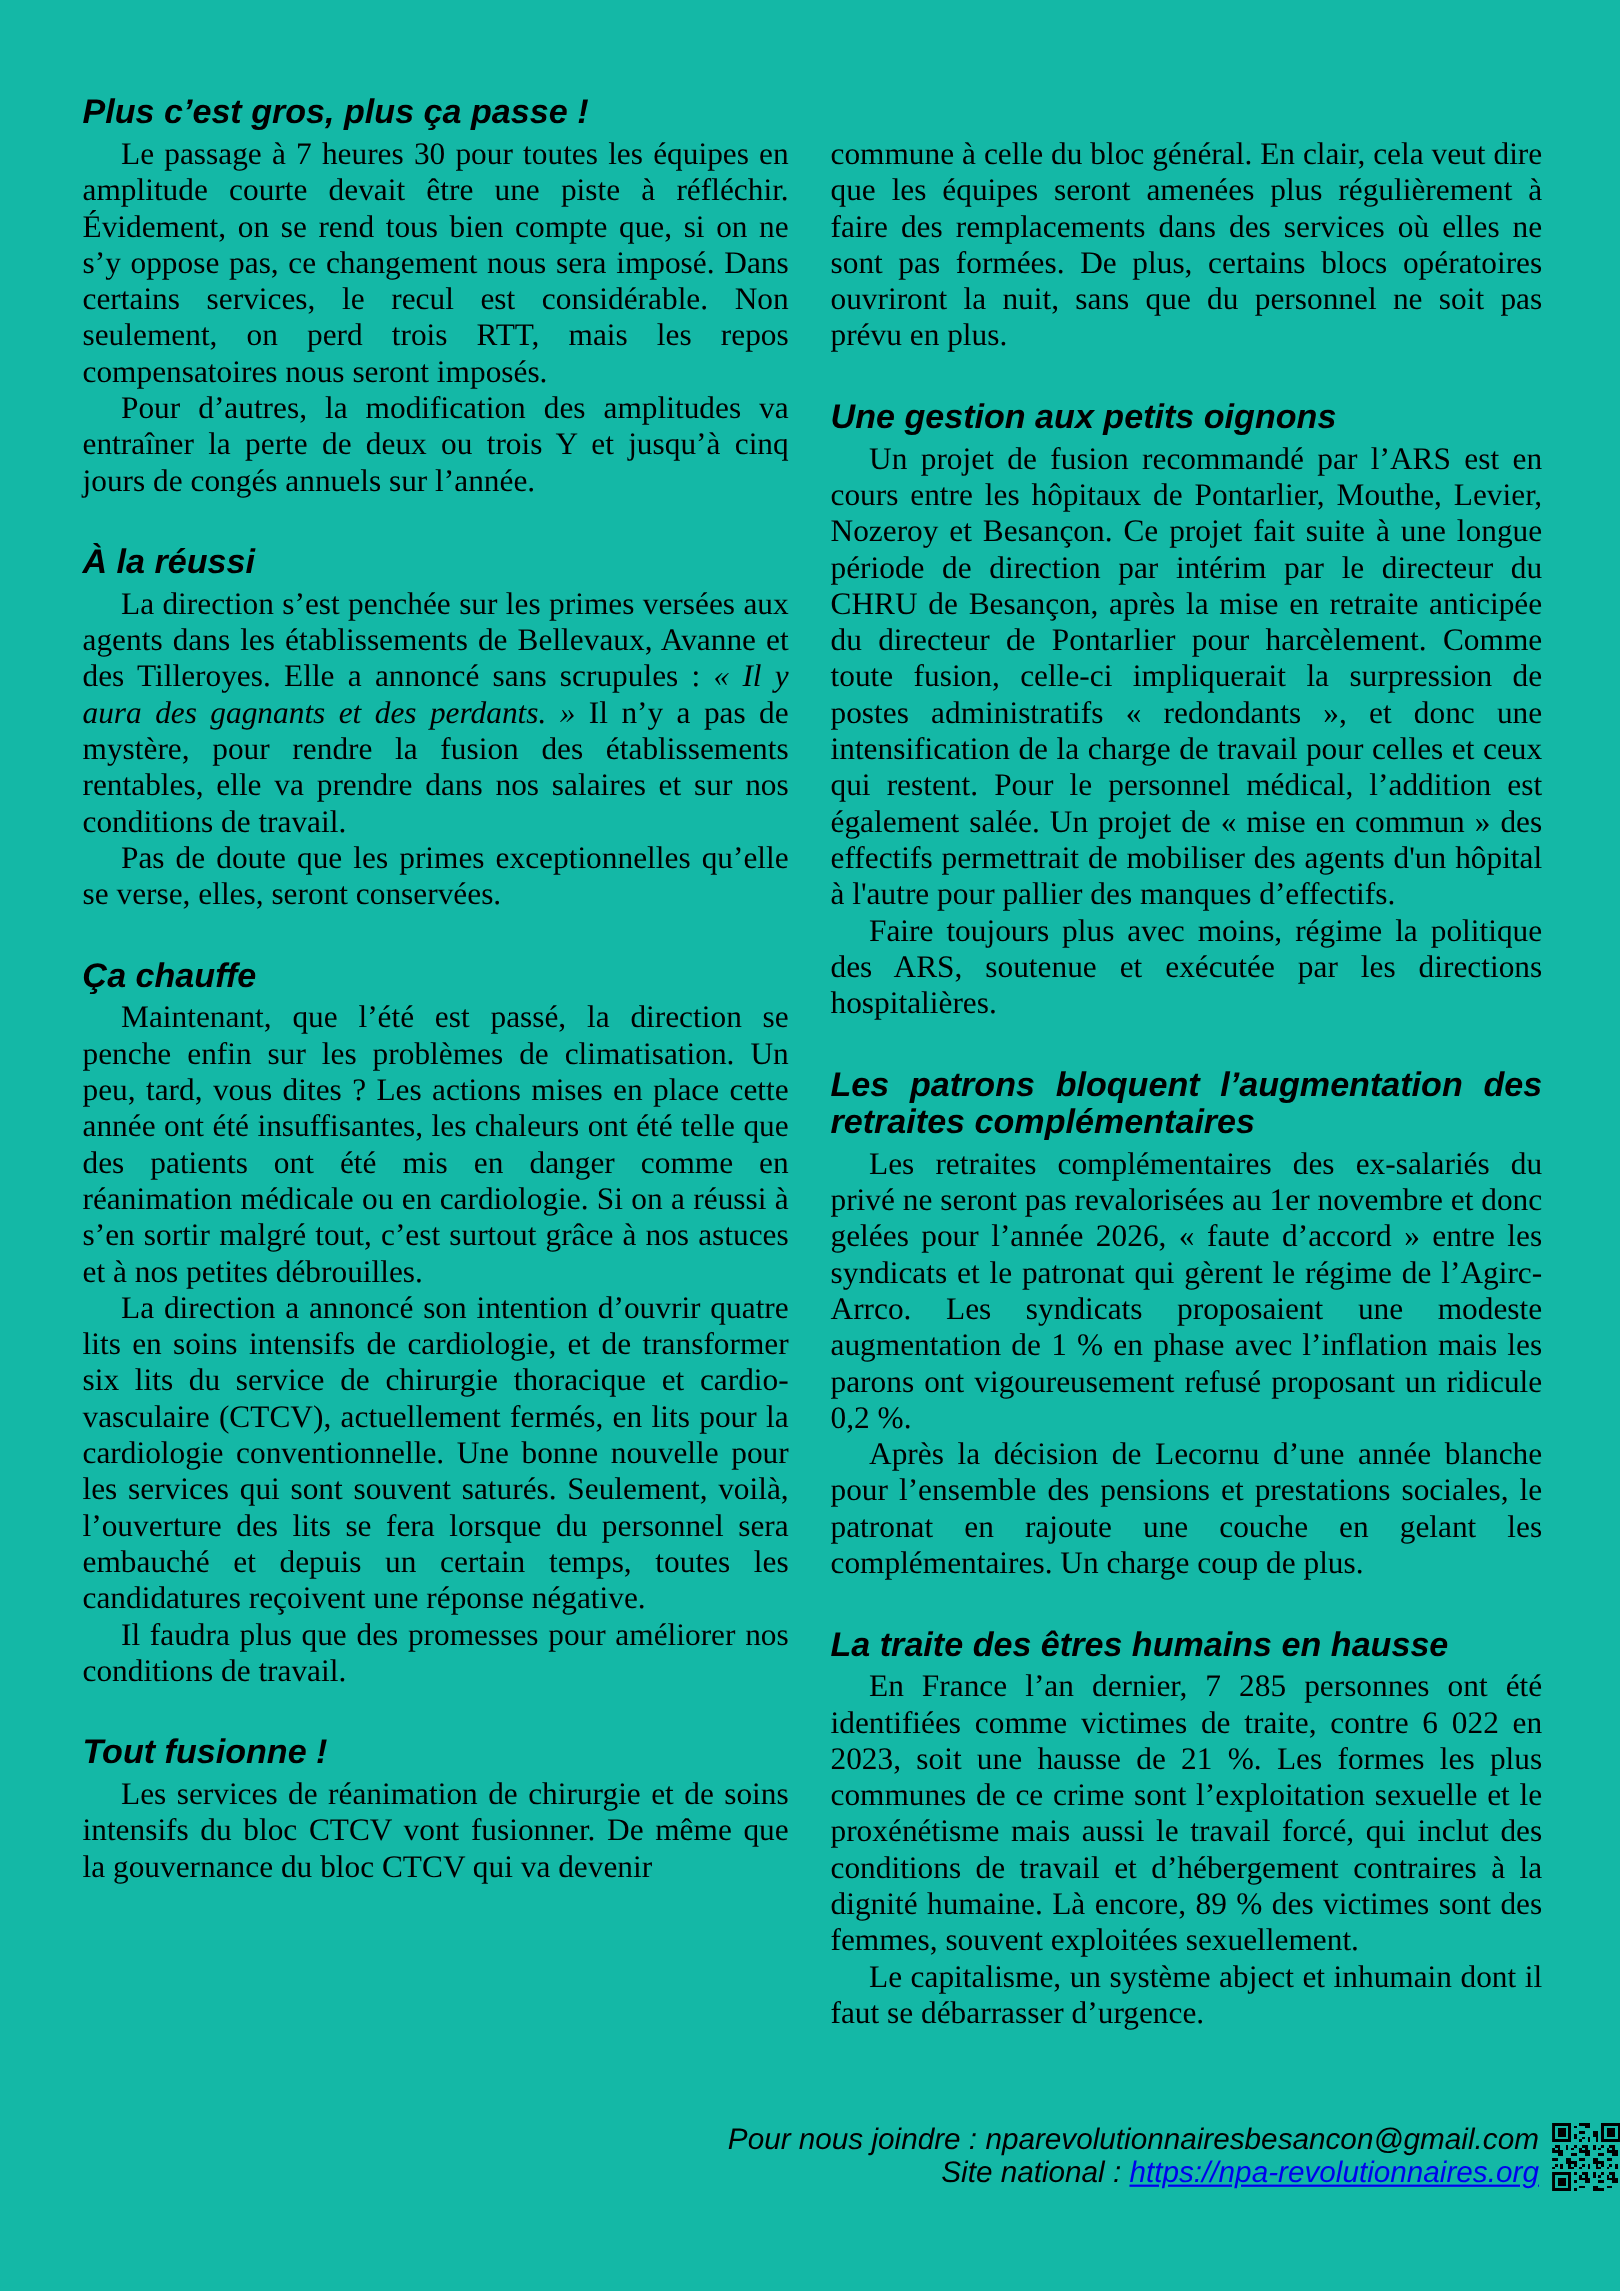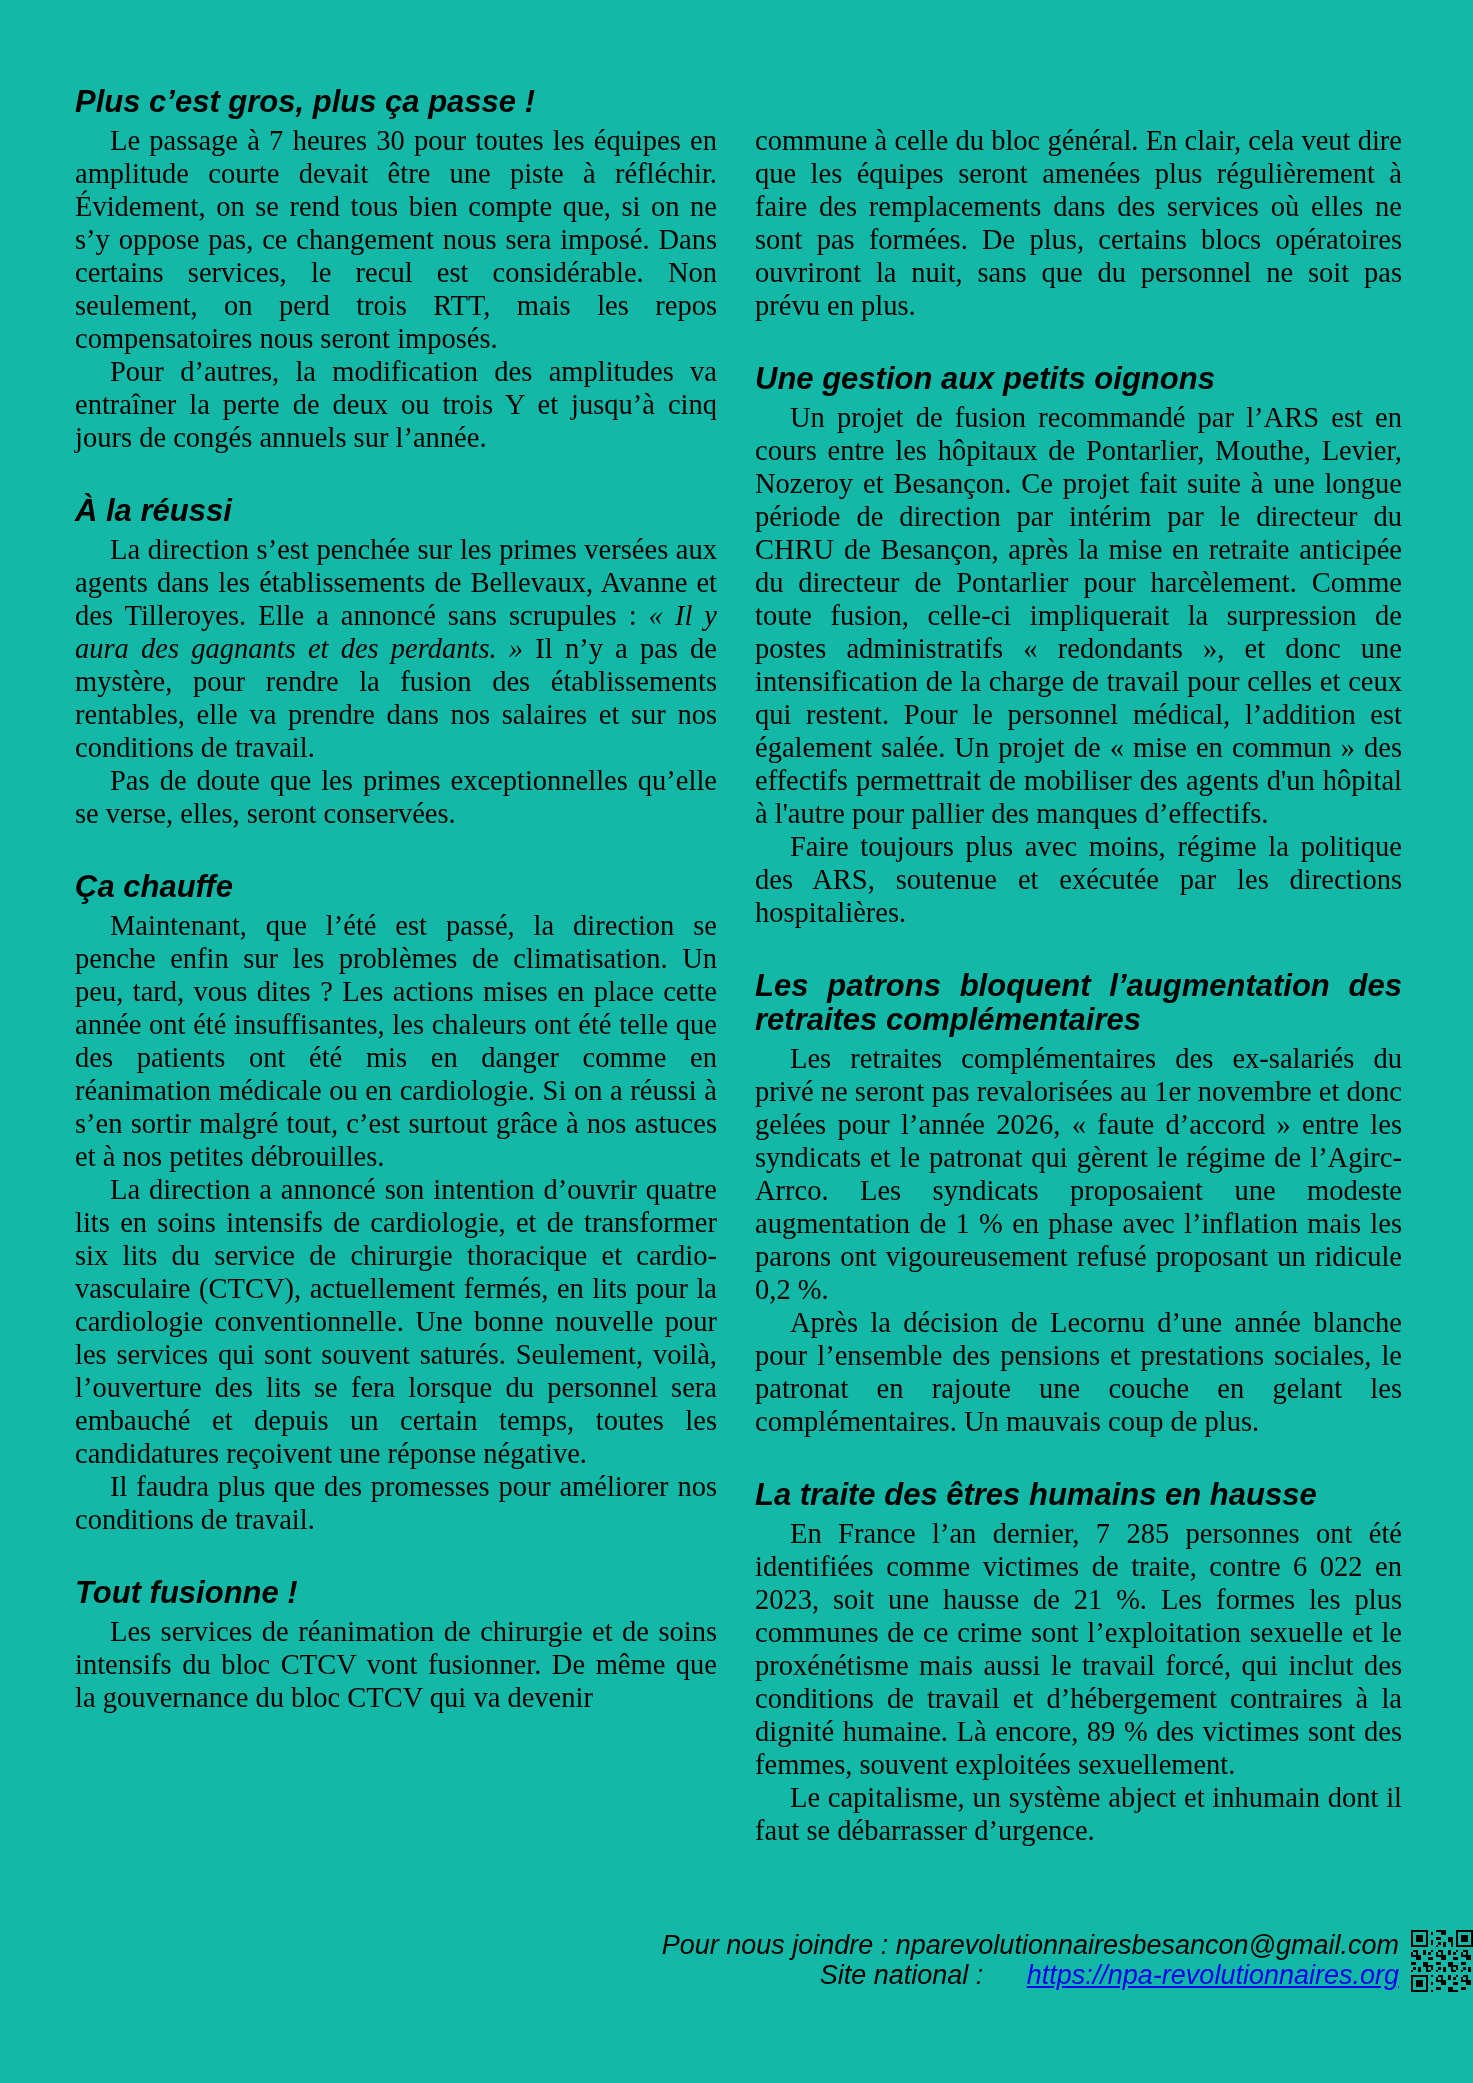--- a/index.html
+++ b/index.html
@@ -58,21 +58,21 @@
     gap: 12px;
   }
   .footer-text {
     font-family: "Liberation Sans", sans-serif;
     font-style: italic;
     font-size: 27px;
     line-height: 30px;
     text-align: right;
     color: #000000;
   }
-  .footer a.site-link { text-decoration: underline; margin-left: 36px; }
+  .footer a.site-link { text-decoration: underline; }
   .qr {
     width: 62px;
     height: 62px;
     flex: 0 0 auto;
     display: block;
   }
   .qr rect { fill: #000000; }
 </style>
 </head>
 <body>
@@ -109,21 +109,21 @@
           <p class="body-par no-indent"><span>commune à celle du bloc général. En clair, cela veut dire que les équipes seront amenées plus régulièrement à faire des remplacements dans des services où elles ne sont pas formées. De plus, certains blocs opératoires ouvriront la nuit, sans que du personnel ne soit pas prévu en plus.</span></p>
         </section>
         <section>
           <h2 class="heading">Une gestion aux petits oignons</h2>
           <p class="body-par"><span>Un projet de fusion recommandé par l’ARS est en cours entre les hôpitaux de Pontarlier, Mouthe, Levier, Nozeroy et Besançon. Ce projet fait suite à une longue période de direction par intérim par le directeur du CHRU de Besançon, après la mise en retraite anticipée du directeur de Pontarlier pour harcèlement. Comme toute fusion, celle-ci impliquerait la surpression de postes administratifs « redondants », et donc une intensification de la charge de travail pour celles et ceux qui restent. Pour le personnel médical, l’addition est également salée. Un projet de « mise en commun » des effectifs permettrait de mobiliser des agents d'un hôpital à l'autre pour pallier des manques d’effectifs.</span></p>
           <p class="body-par"><span>Faire toujours plus avec moins, régime la politique des ARS, soutenue et exécutée par les directions hospitalières.</span></p>
         </section>
         <section>
           <h2 class="heading">Les patrons bloquent l’augmentation des retraites complémentaires</h2>
           <p class="body-par"><span>Les retraites complémentaires des ex-salariés du privé ne seront pas revalorisées au 1er novembre et donc gelées pour l’année 2026, « faute d’accord » entre les syndicats et le patronat qui gèrent le régime de l’Agirc-Arrco. Les syndicats proposaient une modeste augmentation de 1 % en phase avec l’inflation mais les parons ont vigoureusement refusé proposant un ridicule 0,2 %.</span></p>
-          <p class="body-par"><span>Après la décision de Lecornu d’une année blanche pour l’ensemble des pensions et prestations sociales, le patronat en rajoute une couche en gelant les complémentaires. Un mauvais coup de plus.</span></p>
+          <p class="body-par"><span>Après la décision de Lecornu d’une année blanche pour l’ensemble des pensions et prestations sociales, le patronat en rajoute une couche en gelant les complémentaires. Un charge coup de plus.</span></p>
         </section>
         <section>
           <h2 class="heading">La traite des êtres humains en hausse</h2>
           <p class="body-par"><span>En France l’an dernier, 7 285 personnes ont été identifiées comme victimes de traite, contre 6 022 en 2023, soit une hausse de 21 %. Les formes les plus communes de ce crime sont l’exploitation sexuelle et le proxénétisme mais aussi le travail forcé, qui inclut des conditions de travail et d’hébergement contraires à la dignité humaine. Là encore, 89 % des victimes sont des femmes, souvent exploitées sexuellement.</span></p>
           <p class="body-par"><span>Le capitalisme, un système abject et inhumain dont il faut se débarrasser d’urgence.</span></p>
         </section>
       </div>
   </div>
 
   <div class="footer">

